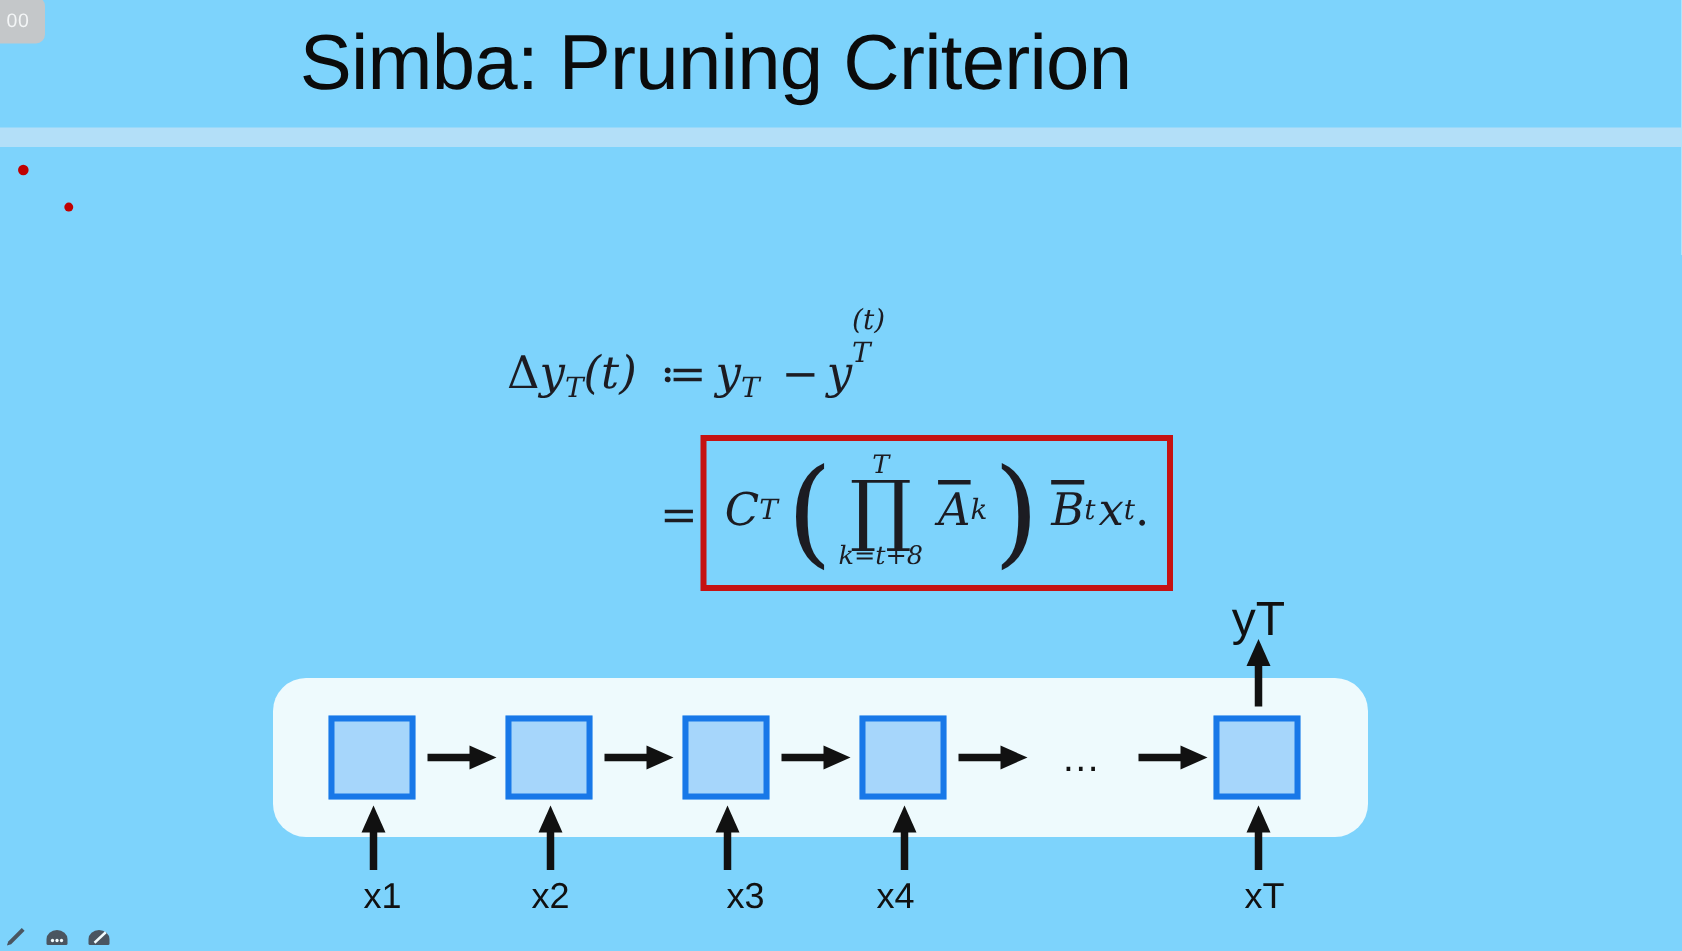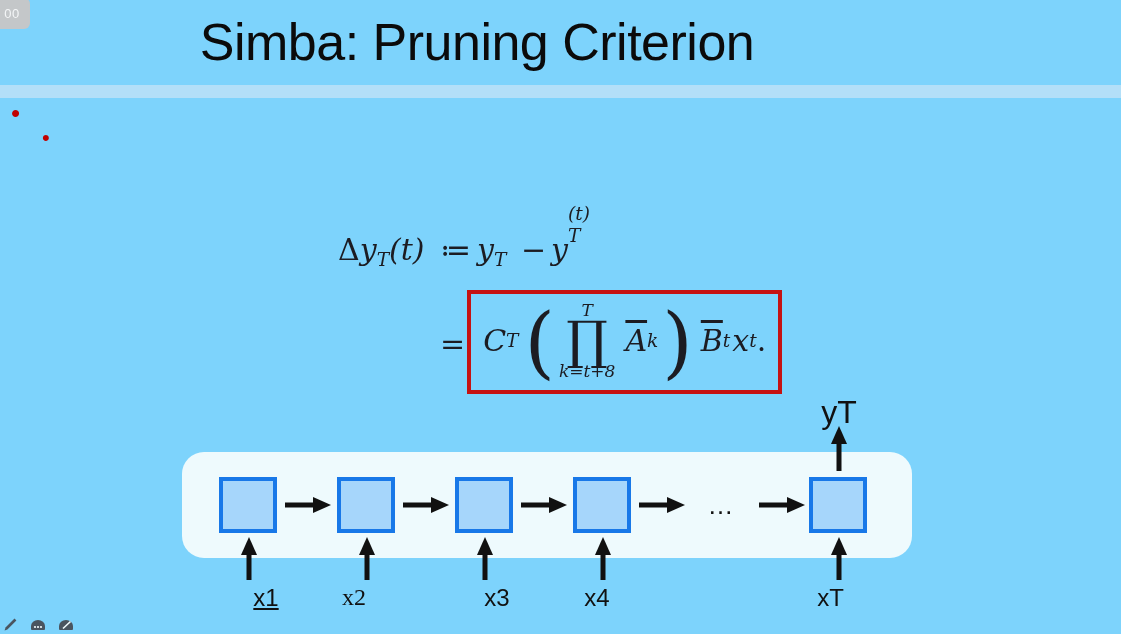--- a/index.html
+++ b/index.html
@@ -367,25 +367,25 @@
   <svg class="varrow" style="left:828px; top:536px;" width="22" height="46" viewBox="0 0 22 46">
     <path d="M11 44 L11 16" stroke="#111" stroke-width="5" fill="none"></path>
     <path d="M11 1 L3 19 L19 19 Z" fill="#111"></path>
   </svg>
 
   <svg class="varrow" style="left:828px; top:425px;" width="22" height="48" viewBox="0 0 22 48">
     <path d="M11 46 L11 16" stroke="#111" stroke-width="5" fill="none"></path>
     <path d="M11 1 L3 19 L19 19 Z" fill="#111"></path>
   </svg>
 
-  <div class="xlabel" style="left:226px;text-decoration:underline;">x1</div>
-  <div class="xlabel" style="left:314px;font-family:Liberation Serif, serif;">x2</div>
+  <div class="xlabel" style="left:215px;">x1</div>
+  <div class="xlabel" style="left:327px;">x2</div>
   <div class="xlabel" style="left:457px;">x3</div>
   <div class="xlabel" style="left:557px;">x4</div>
-  <div class="xlabel" style="left:764px;text-align:right;">xT</div>
+  <div class="xlabel" style="left:803px;">xT</div>
   <div id="ylabel" style="left:799px;">yT</div>
 
   <div id="presenter-tools">
     <div class="tool">
       <svg width="16" height="16" viewBox="0 0 16 16">
           <path d="M12.5 1.6 L14.4 3.5 L5.4 12.5 L2.6 13.4 L3.5 10.6 Z" fill="#4a5560"></path>
         </svg>
     </div>
     <div class="tool">
       <svg width="18" height="16" viewBox="0 0 18 16">

